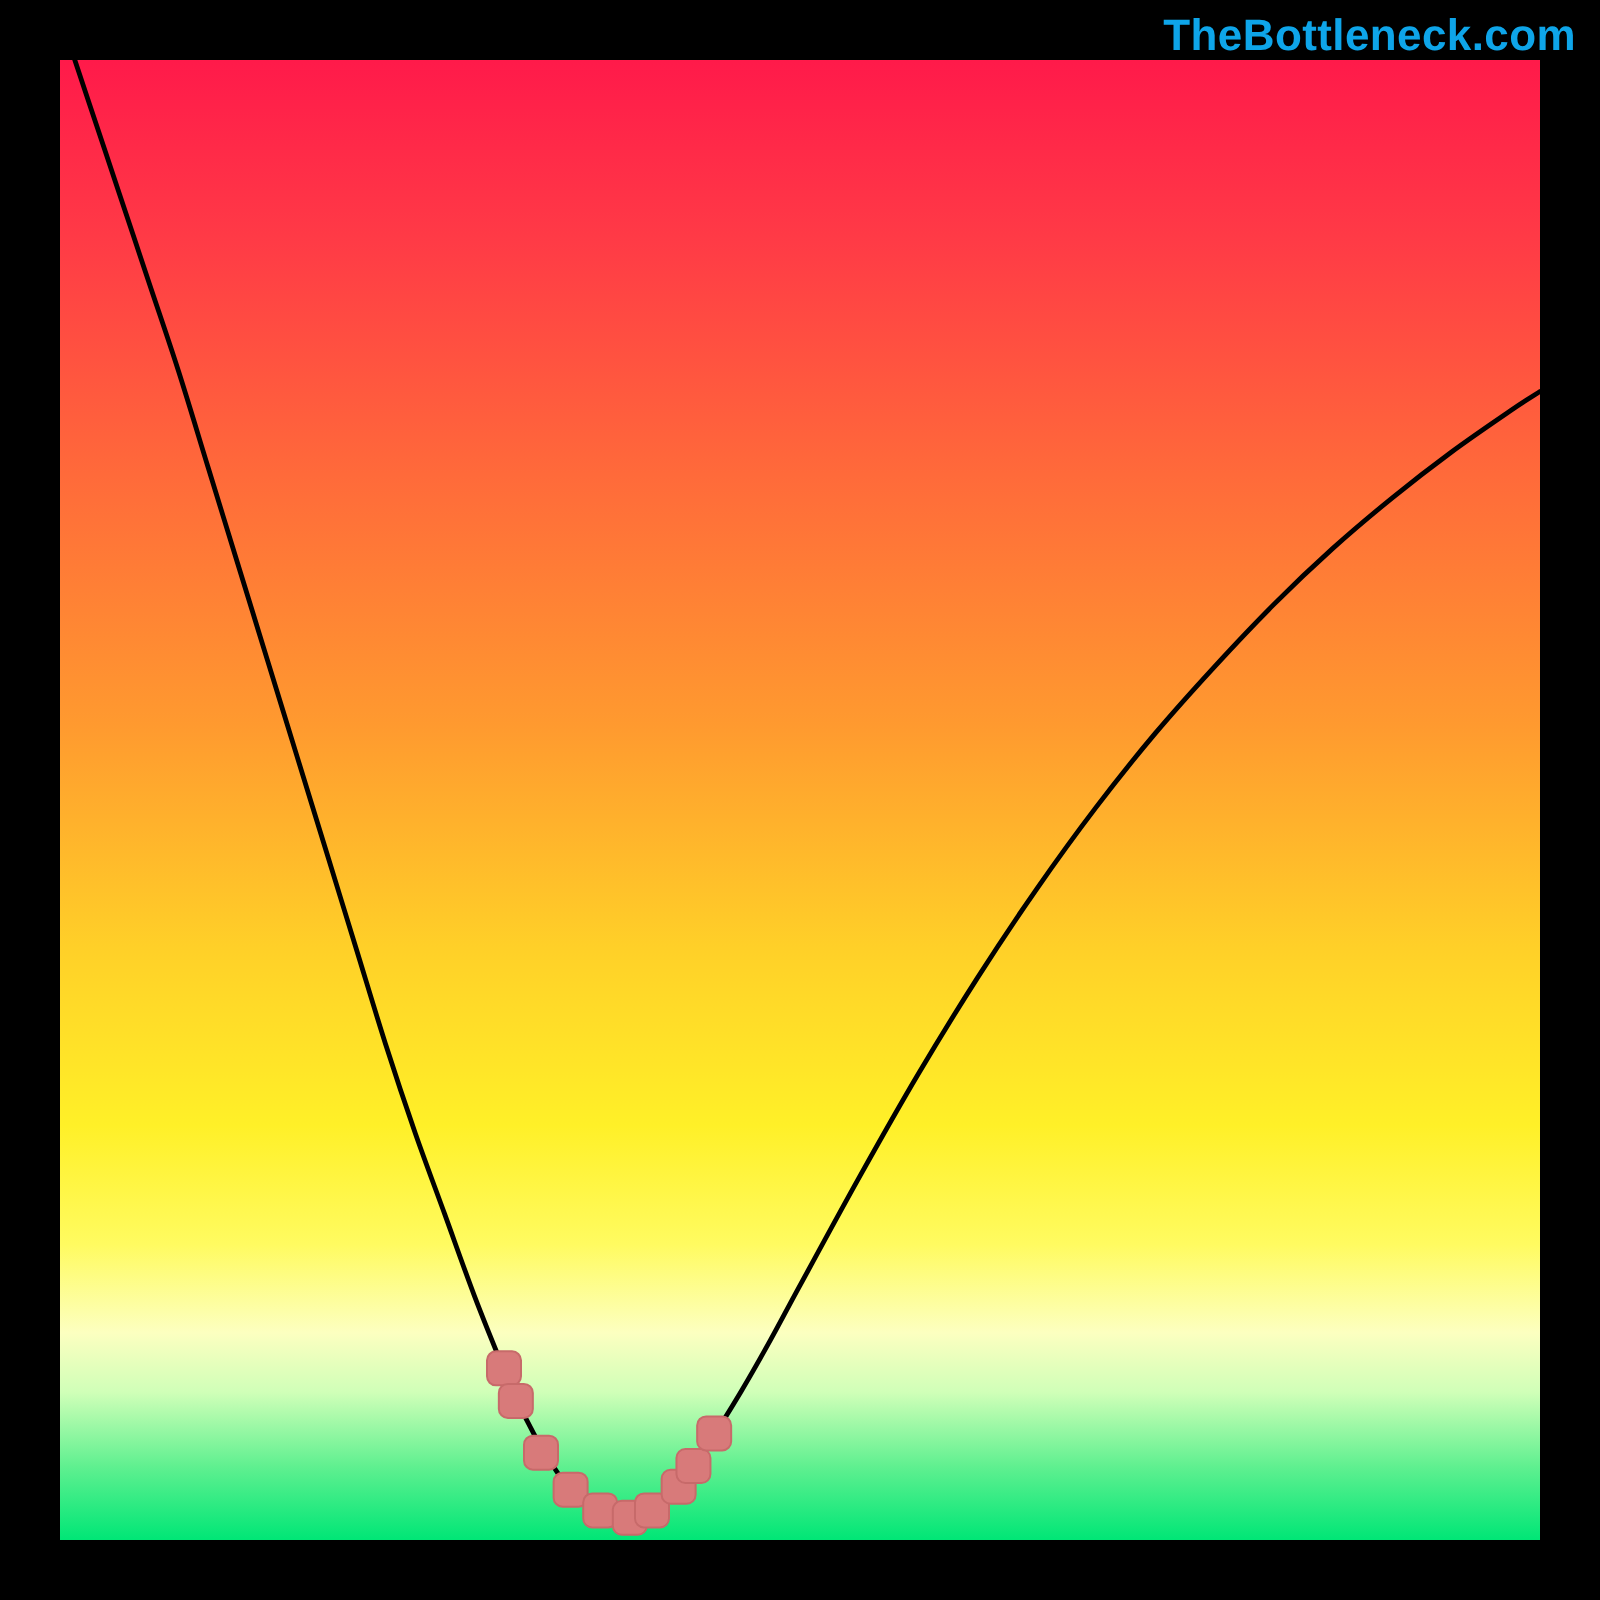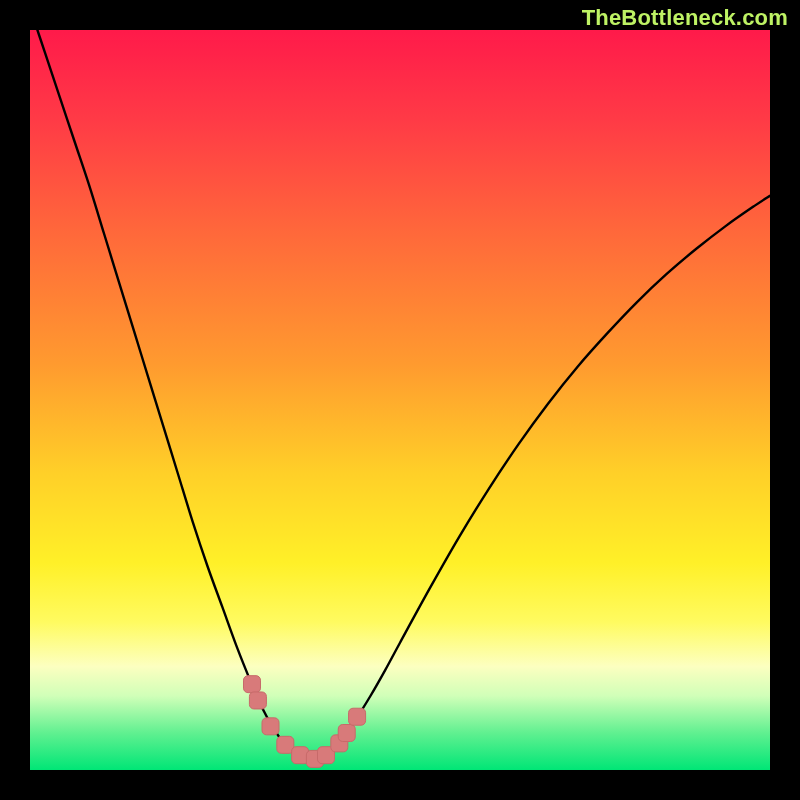--- a/index.html
+++ b/index.html
@@ -33,21 +33,21 @@
     position: absolute;
     inset: 0;
   }
   .watermark {
     position: absolute;
     top: 5px;
     right: 12px;
     font-family: Arial, Helvetica, sans-serif;
     font-size: 22px;
     font-weight: 600;
-    color: #bef264;
+    color: #0ea5e9;
     letter-spacing: 0.2px;
   }
 </style>
 </head>
 <body>
 
 <div class="frame">
   <div class="plot">
     <svg class="gradient" viewBox="0 0 740 740" width="740" height="740" preserveAspectRatio="none">
       <defs>

